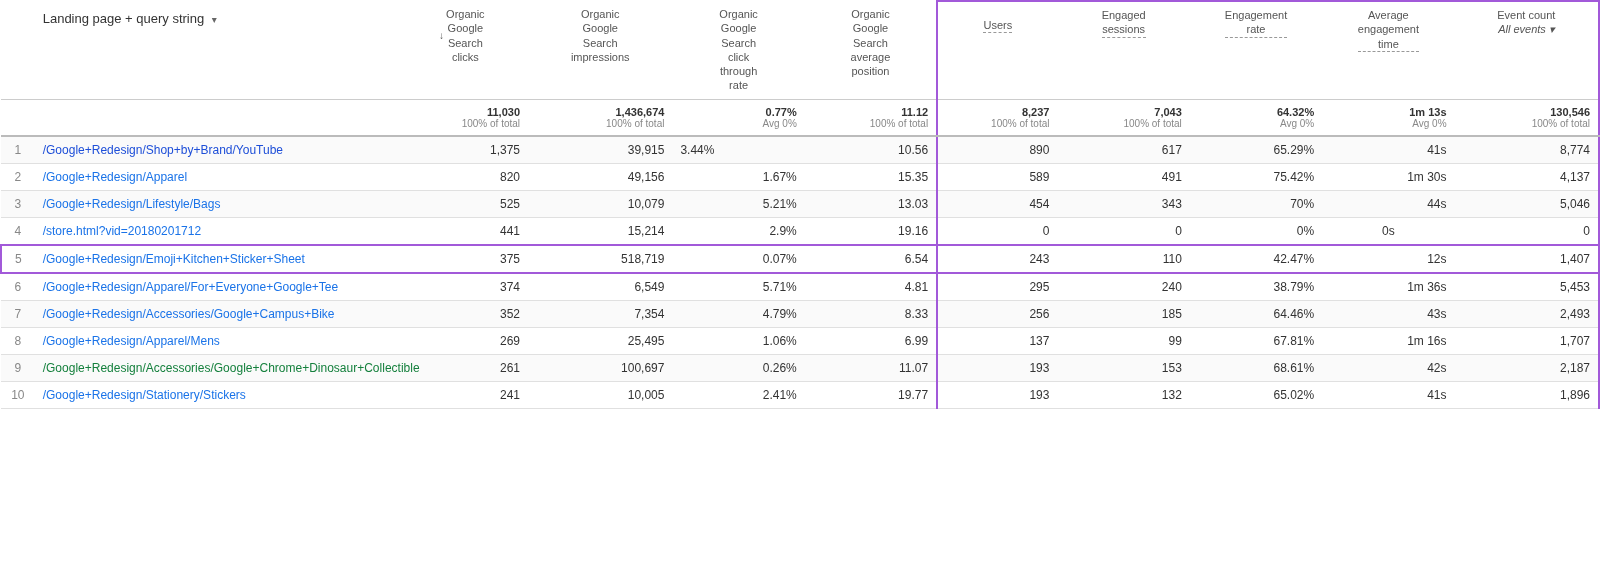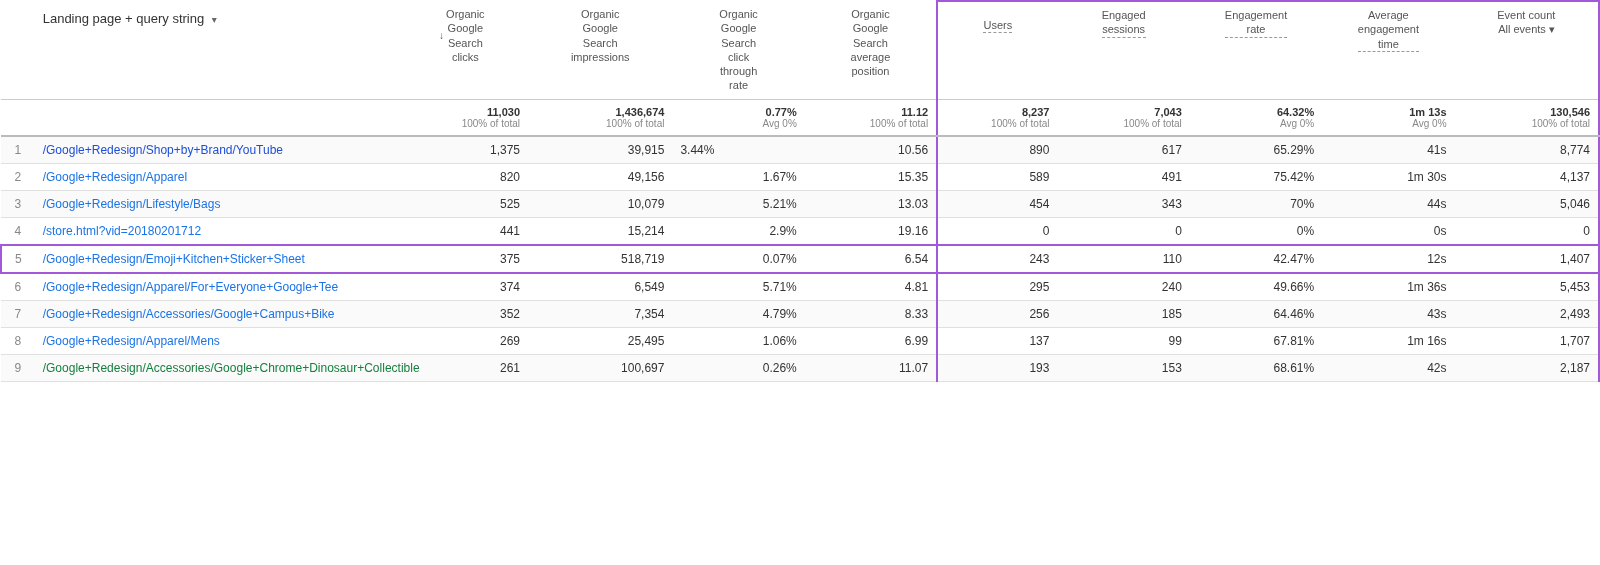--- a/index.html
+++ b/index.html
@@ -123,21 +123,21 @@
           <span style="color:#555;font-size:11px;line-height:1.3;border-bottom:1px dashed #999;display:inline-block;">Engaged<br>sessions</span>
         </th>
         <th class="purple-top" style="text-align:center;border-bottom:1px solid #ccc;padding:6px 4px;">
           <span style="color:#555;font-size:11px;line-height:1.3;border-bottom:1px dashed #999;display:inline-block;">Engagement<br>rate</span>
         </th>
         <th class="purple-top" style="text-align:center;border-bottom:1px solid #ccc;padding:6px 4px;">
           <span style="color:#555;font-size:11px;line-height:1.3;border-bottom:1px dashed #999;display:inline-block;">Average<br>engagement<br>time</span>
         </th>
         <th class="purple-top purple-right" style="text-align:center;border-bottom:1px solid #ccc;padding:6px 4px;">
           <span style="color:#555;font-size:11px;line-height:1.3;display:inline-block;">Event count</span><br>
-          <span style="color:#555;font-size:11px;">All events <span>▾</span></span>
+          <span style="color:#555;font-size:11px;font-style:italic;">All events <span>▾</span></span>
         </th>
       </tr>
       <tr class="totals-row">
         <td></td>
         <td class="col-page-cell"></td>
         <td style="text-align:right;">
           <span>11,030</span><br>
           <span class="totals-sub">100% of total</span>
         </td>
         <td style="text-align:right;">
@@ -217,21 +217,21 @@
         <tr class="data-row">
           <td style="text-align: center; color: rgb(136, 136, 136);">4</td>
           <td class="col-page-cell" style="text-align: left; color: rgb(26, 115, 232);">/store.html?vid=20180201712</td>
           <td style="text-align: right;">441</td>
           <td style="text-align: right;">15,214</td>
           <td style="text-align: right;">2.9%</td>
           <td style="text-align: right;">19.16</td>
           <td class="purple-left" style="text-align: right;">0</td>
           <td style="text-align: right;">0</td>
           <td style="text-align: right;">0%</td>
-          <td style="text-align: right;">0s</td>
+          <td style="text-align: center;">0s</td>
           <td class="purple-right" style="text-align: right;">0</td>
         </tr>
         <tr class="data-row" style="background-color: rgb(255, 255, 255);">
           <td style="text-align: center; color: rgb(136, 136, 136); border-top: 2px solid rgb(162, 89, 217); border-bottom: 2px solid rgb(162, 89, 217); border-left: 2px solid rgb(162, 89, 217);">5</td>
           <td class="col-page-cell" style="text-align: left; color: rgb(26, 115, 232); border-top: 2px solid rgb(162, 89, 217); border-bottom: 2px solid rgb(162, 89, 217);">/Google+Redesign/Emoji+Kitchen+Sticker+Sheet</td>
           <td style="text-align: right; border-top: 2px solid rgb(162, 89, 217); border-bottom: 2px solid rgb(162, 89, 217);">375</td>
           <td style="text-align: right; border-top: 2px solid rgb(162, 89, 217); border-bottom: 2px solid rgb(162, 89, 217);">518,719</td>
           <td style="text-align: right; border-top: 2px solid rgb(162, 89, 217); border-bottom: 2px solid rgb(162, 89, 217);">0.07%</td>
           <td style="text-align: right; border-top: 2px solid rgb(162, 89, 217); border-bottom: 2px solid rgb(162, 89, 217);">6.54</td>
           <td class="purple-left" style="text-align: right; border-top: 2px solid rgb(162, 89, 217); border-bottom: 2px solid rgb(162, 89, 217);">243</td>
@@ -242,21 +242,21 @@
         </tr>
         <tr class="data-row">
           <td style="text-align: center; color: rgb(136, 136, 136);">6</td>
           <td class="col-page-cell" style="text-align: left; color: rgb(26, 115, 232);">/Google+Redesign/Apparel/For+Everyone+Google+Tee</td>
           <td style="text-align: right;">374</td>
           <td style="text-align: right;">6,549</td>
           <td style="text-align: right;">5.71%</td>
           <td style="text-align: right;">4.81</td>
           <td class="purple-left" style="text-align: right;">295</td>
           <td style="text-align: right;">240</td>
-          <td style="text-align: right;">49.66%</td>
+          <td style="text-align: right;">38.79%</td>
           <td style="text-align: right;">1m 36s</td>
           <td class="purple-right" style="text-align: right;">5,453</td>
         </tr>
         <tr class="data-row">
           <td style="text-align: center; color: rgb(136, 136, 136);">7</td>
           <td class="col-page-cell" style="text-align: left; color: rgb(26, 115, 232);">/Google+Redesign/Accessories/Google+Campus+Bike</td>
           <td style="text-align: right;">352</td>
           <td style="text-align: right;">7,354</td>
           <td style="text-align: right;">4.79%</td>
           <td style="text-align: right;">8.33</td>
@@ -285,15 +285,28 @@
           <td style="text-align: right;">261</td>
           <td style="text-align: right;">100,697</td>
           <td style="text-align: right;">0.26%</td>
           <td style="text-align: right;">11.07</td>
           <td class="purple-left" style="text-align: right;">193</td>
           <td style="text-align: right;">153</td>
           <td style="text-align: right;">68.61%</td>
           <td style="text-align: right; margin-top: 12px;">42s</td>
           <td class="purple-right" style="text-align: right;">2,187</td>
         </tr>
+        <tr class="data-row">
+          <td style="text-align: center; color: rgb(136, 136, 136);">10</td>
+          <td class="col-page-cell" style="text-align: left; color: rgb(26, 115, 232);">/Google+Redesign/Stationery/Stickers</td>
+          <td style="text-align: right;">241</td>
+          <td style="text-align: right;">10,005</td>
+          <td style="text-align: right;">2.41%</td>
+          <td style="text-align: right;">19.77</td>
+          <td class="purple-left" style="text-align: right;">193</td>
+          <td style="text-align: right;">132</td>
+          <td style="text-align: right;">65.02%</td>
+          <td style="text-align: right;">41s</td>
+          <td class="purple-right" style="text-align: right;">1,896</td>
+        </tr>
       </tbody>
   </table>
 </div>
 
 </body></html>

